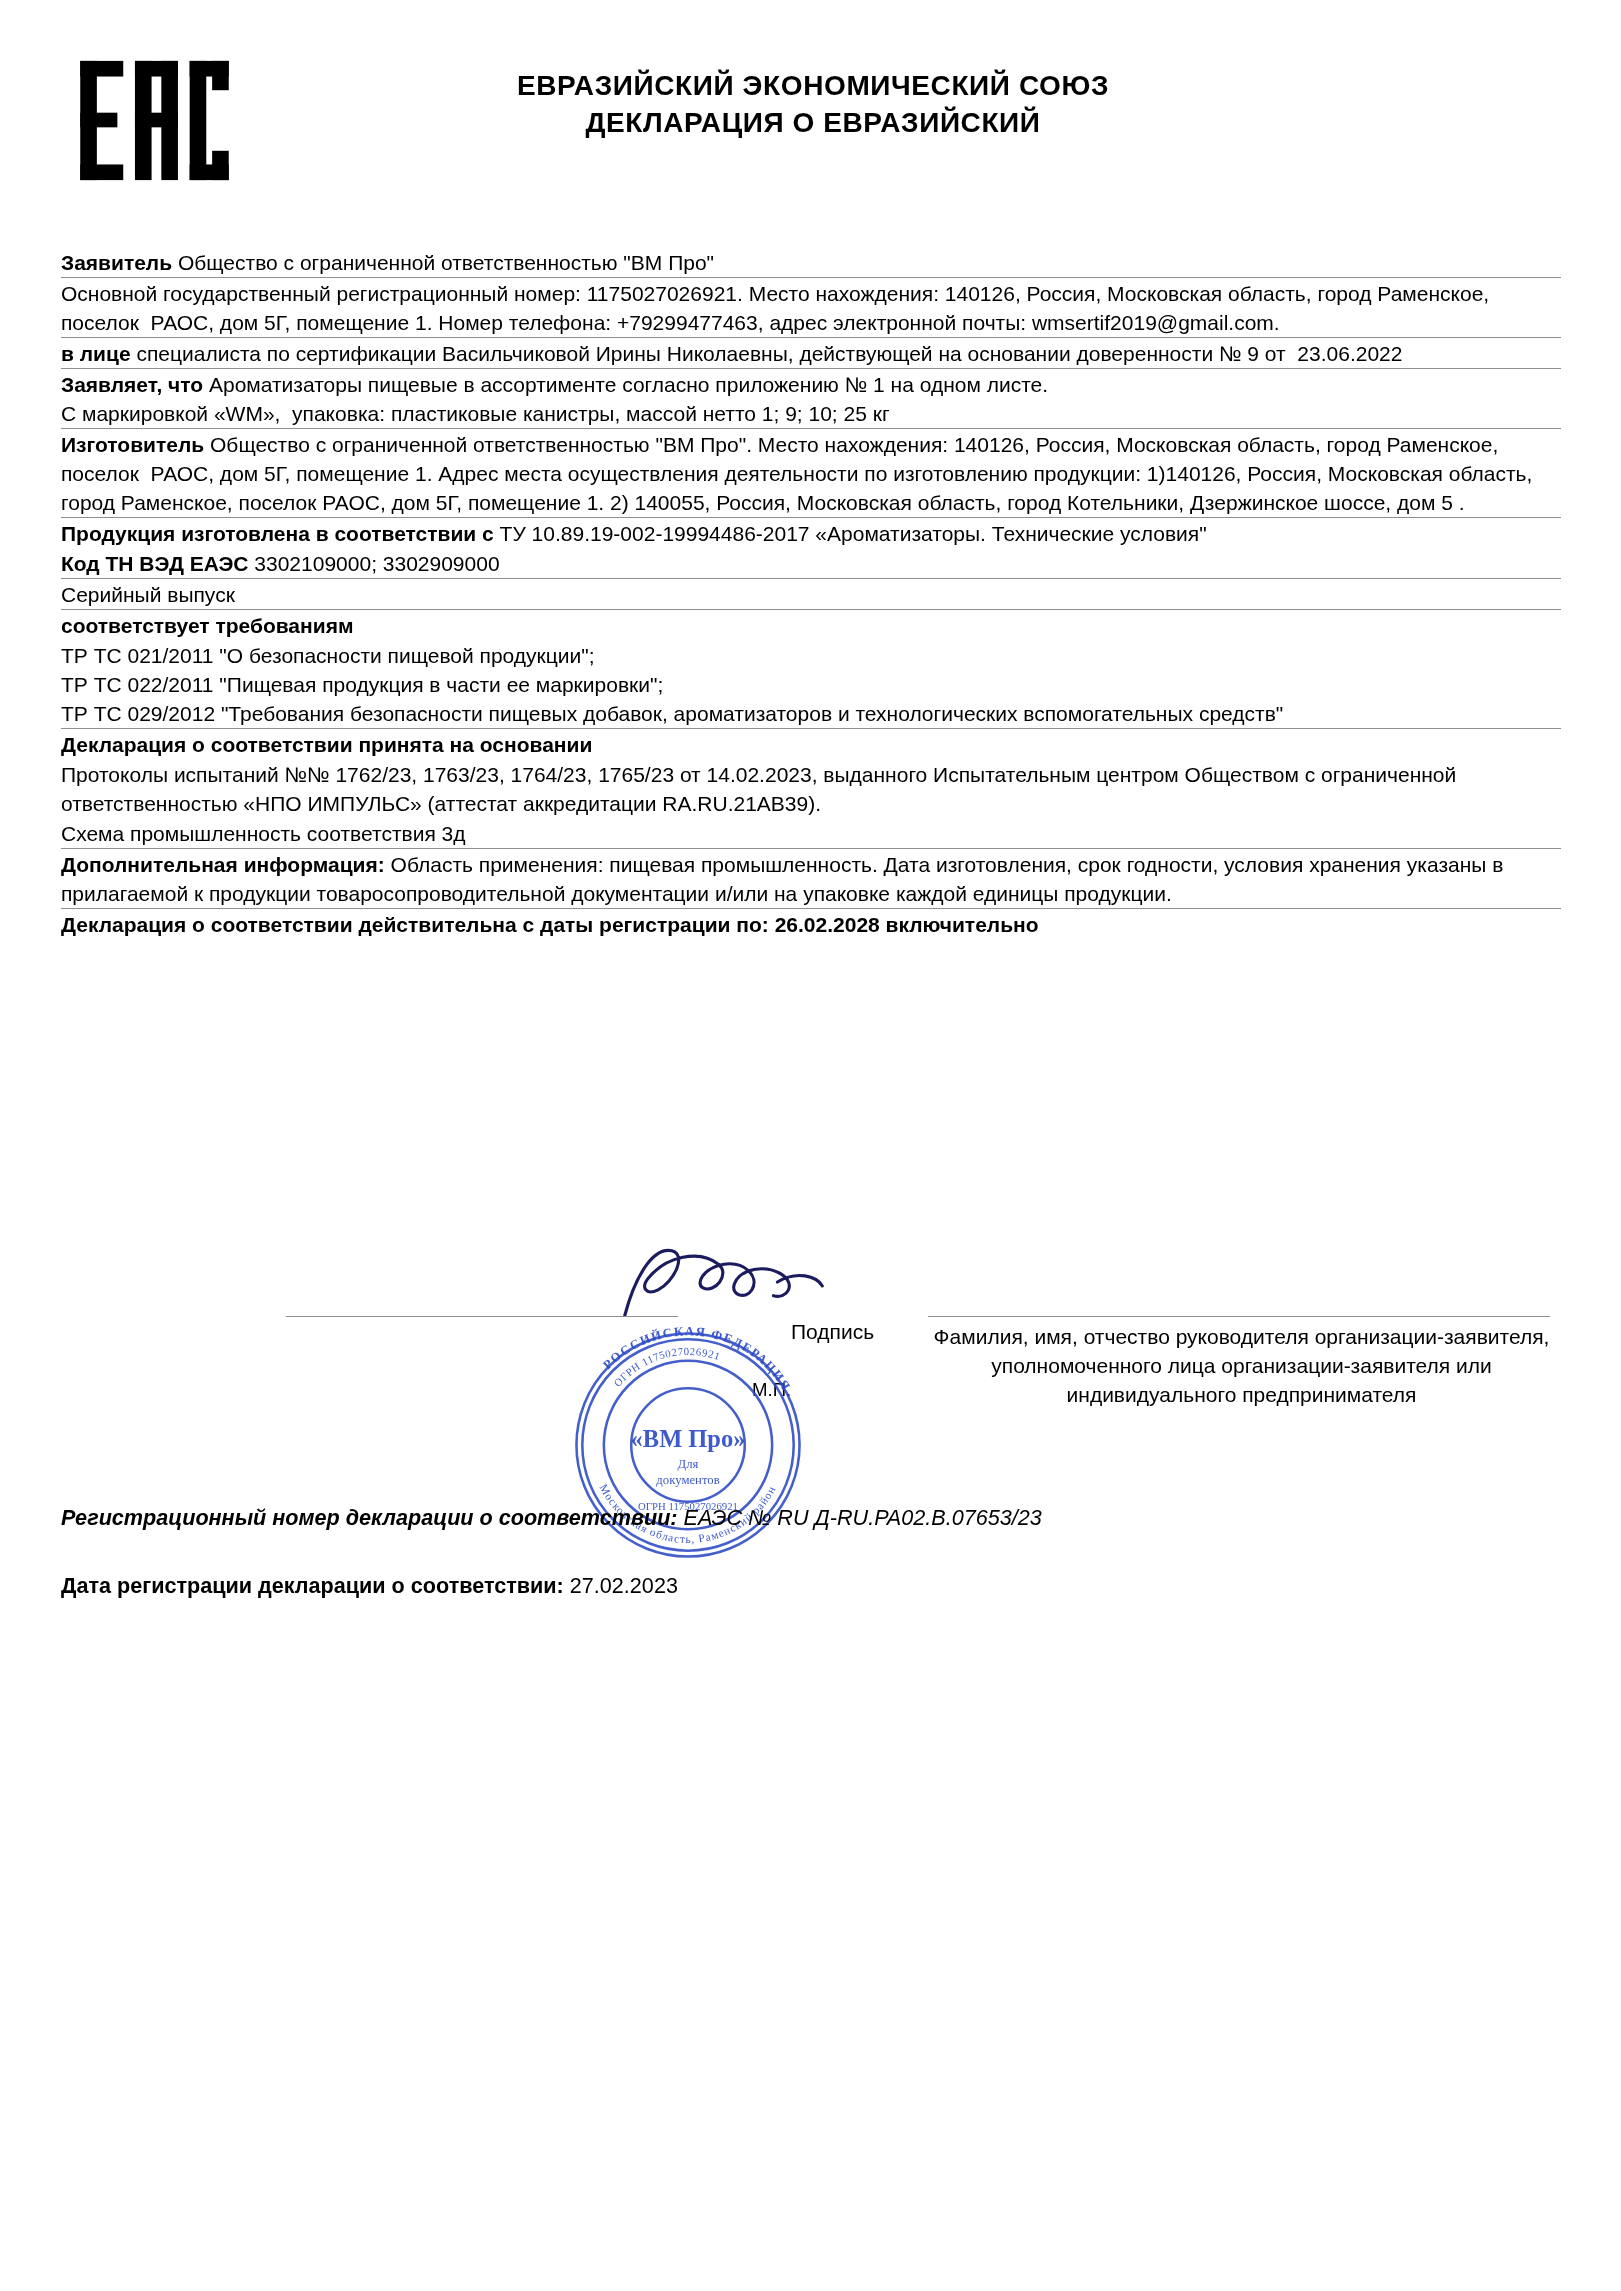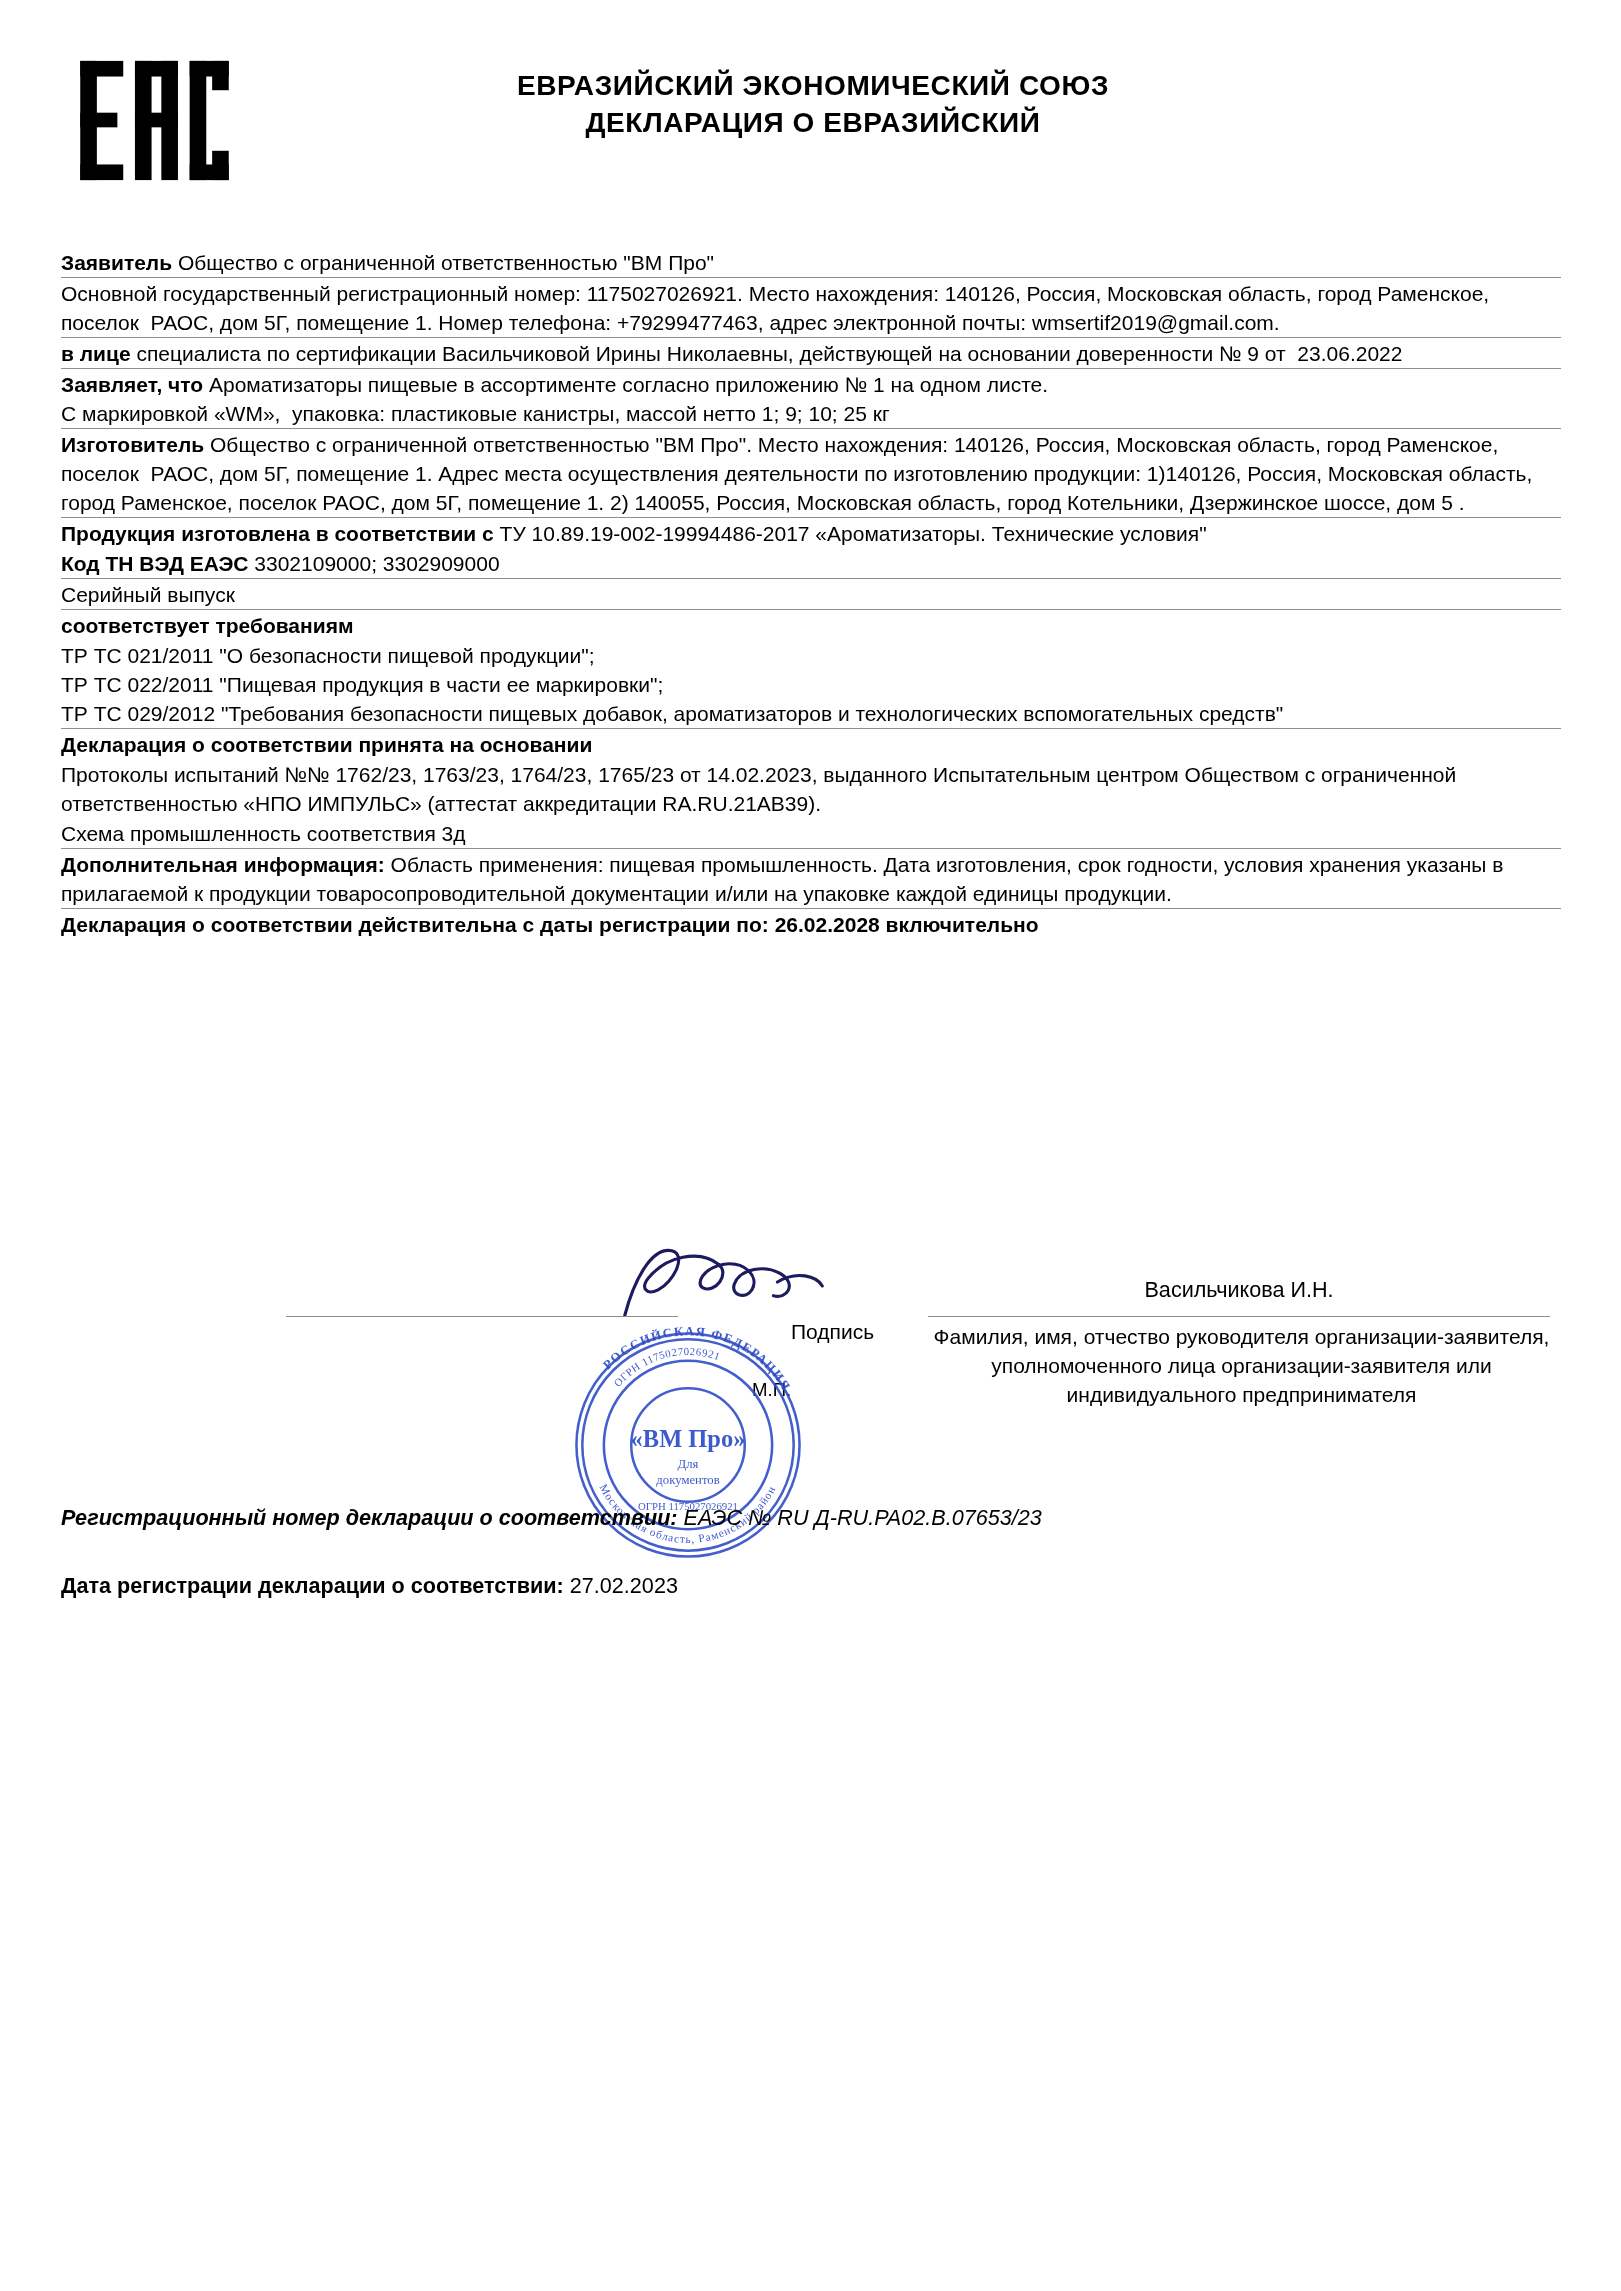--- a/index.html
+++ b/index.html
@@ -265,21 +265,20 @@
         </g>
       </svg>
     </div>
 
     <div class="sign-line-left"></div>
     <div class="sign-line-right"></div>
 
     <div class="sign-word">Подпись</div>
     <div class="mp-word">М.П.</div>
 
-    <div class="sign-name">Васильчикова И.Н.</div>
     <div class="sign-caption">Фамилия, имя, отчество руководителя организации-заявителя, уполномоченного лица организации-заявителя или индивидуального предпринимателя</div>
 
     <div class="stamp">
       <svg width="274" height="274" viewBox="0 0 280 280" xmlns="http://www.w3.org/2000/svg">
         <defs>
           <path id="outerArc" d="M 140,140 m -112,0 a 112,112 0 1,1 224,0 a 112,112 0 1,1 -224,0"></path>
           <path id="innerArcTop" d="M 140,140 m -92,0 a 92,92 0 1,1 184,0"></path>
           <path id="bottomArc" d="M 140,140 m -100,0 a 100,100 0 1,0 200,0"></path>
         </defs>
         <g fill="none" stroke="#2b49c6" stroke-width="2.6" opacity="0.88">

